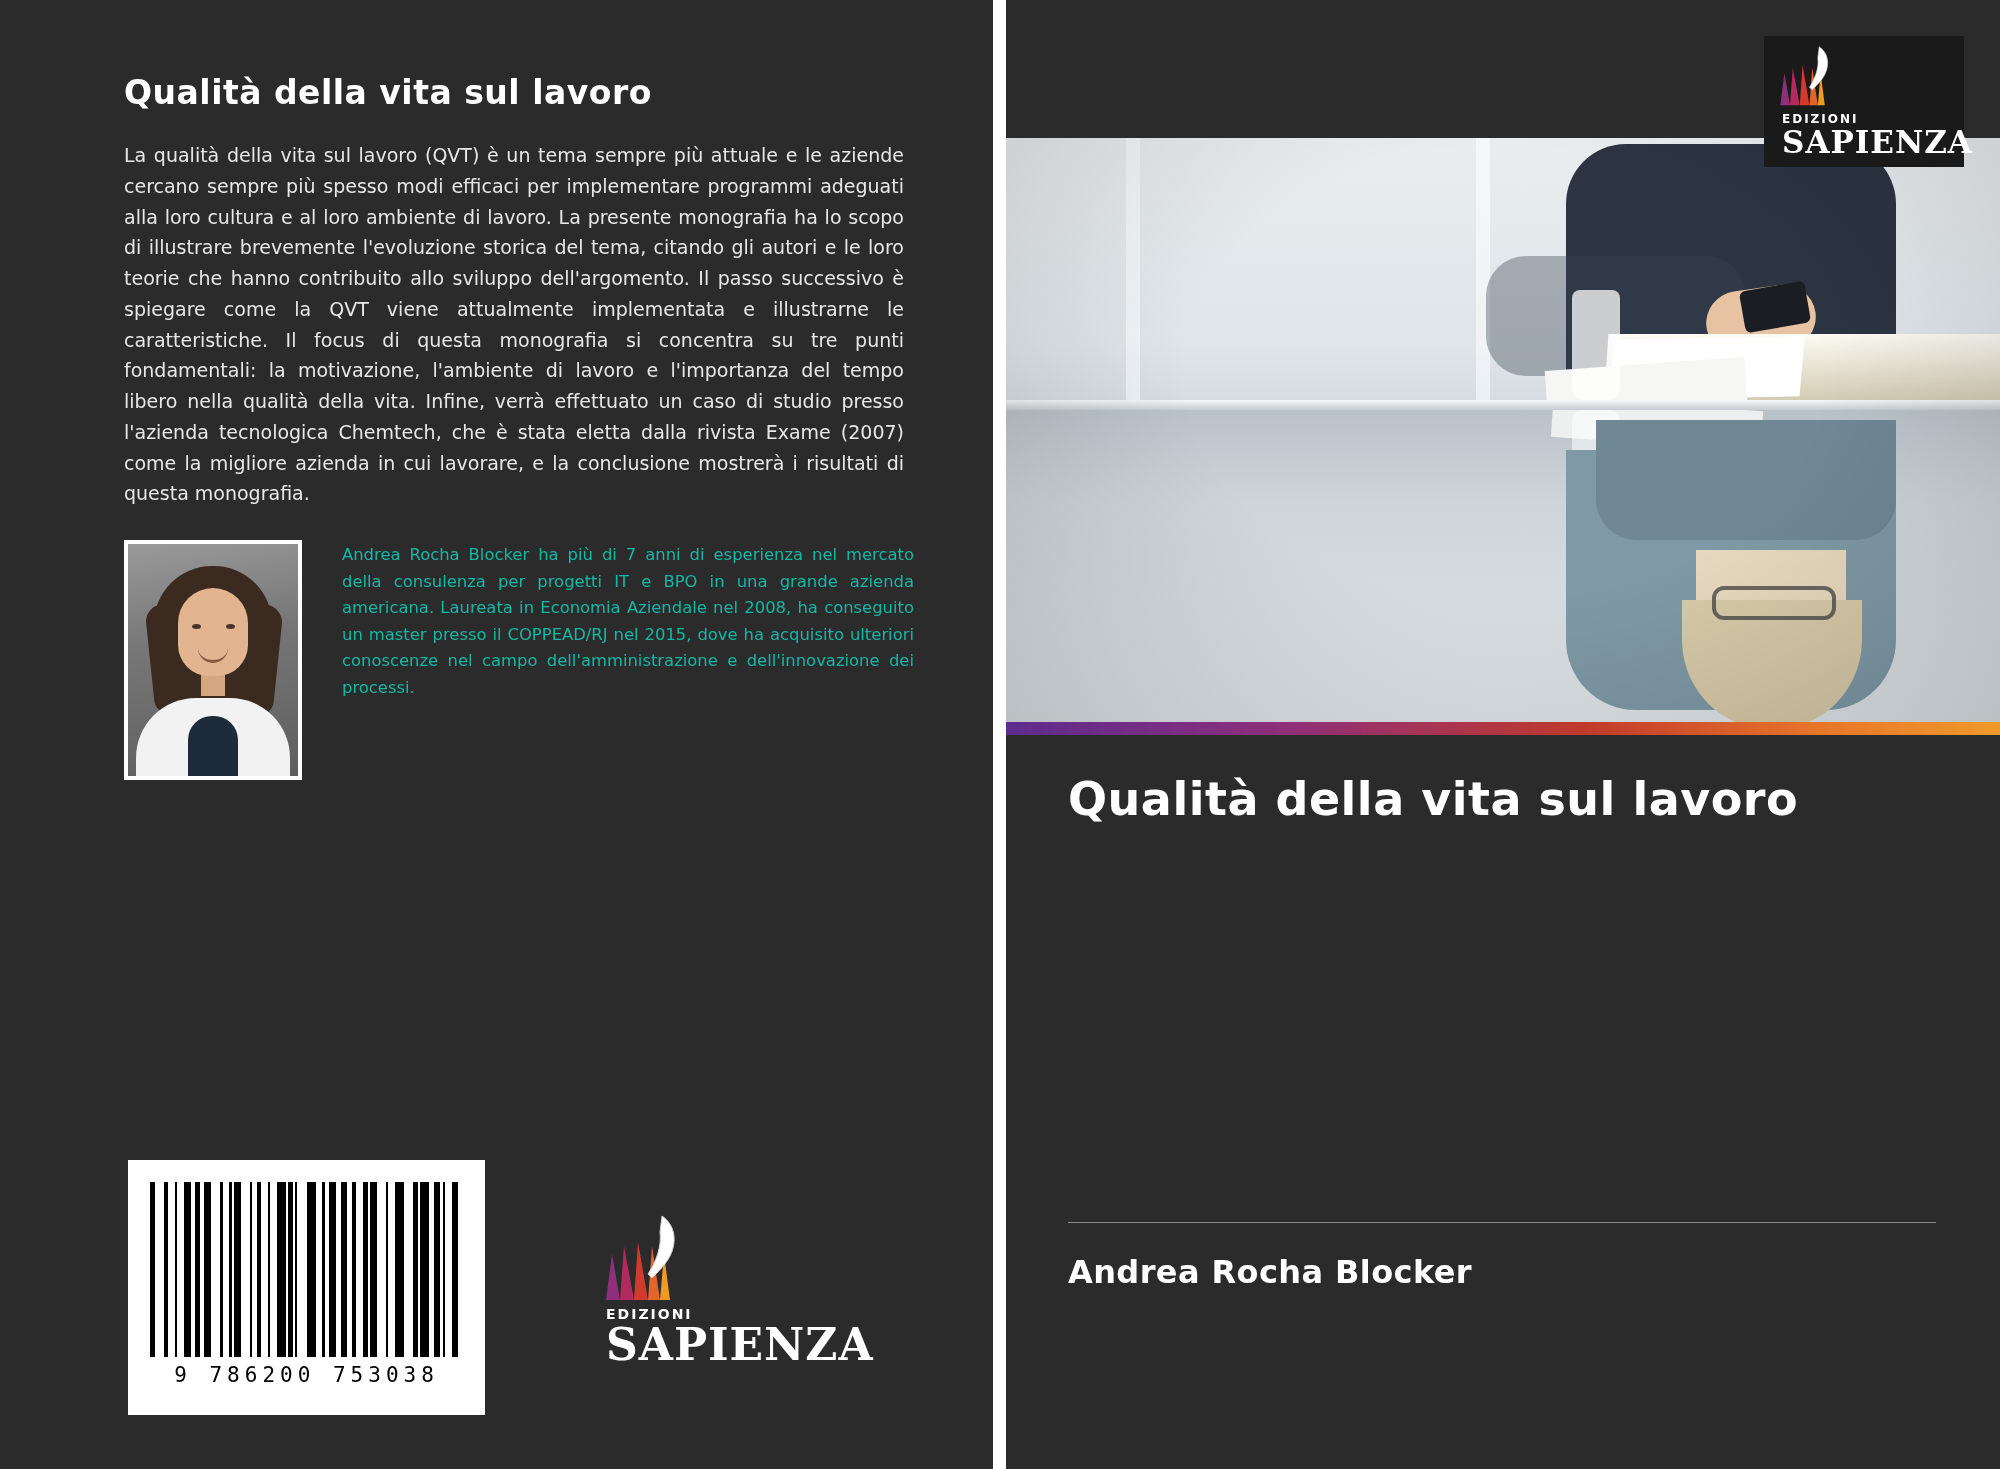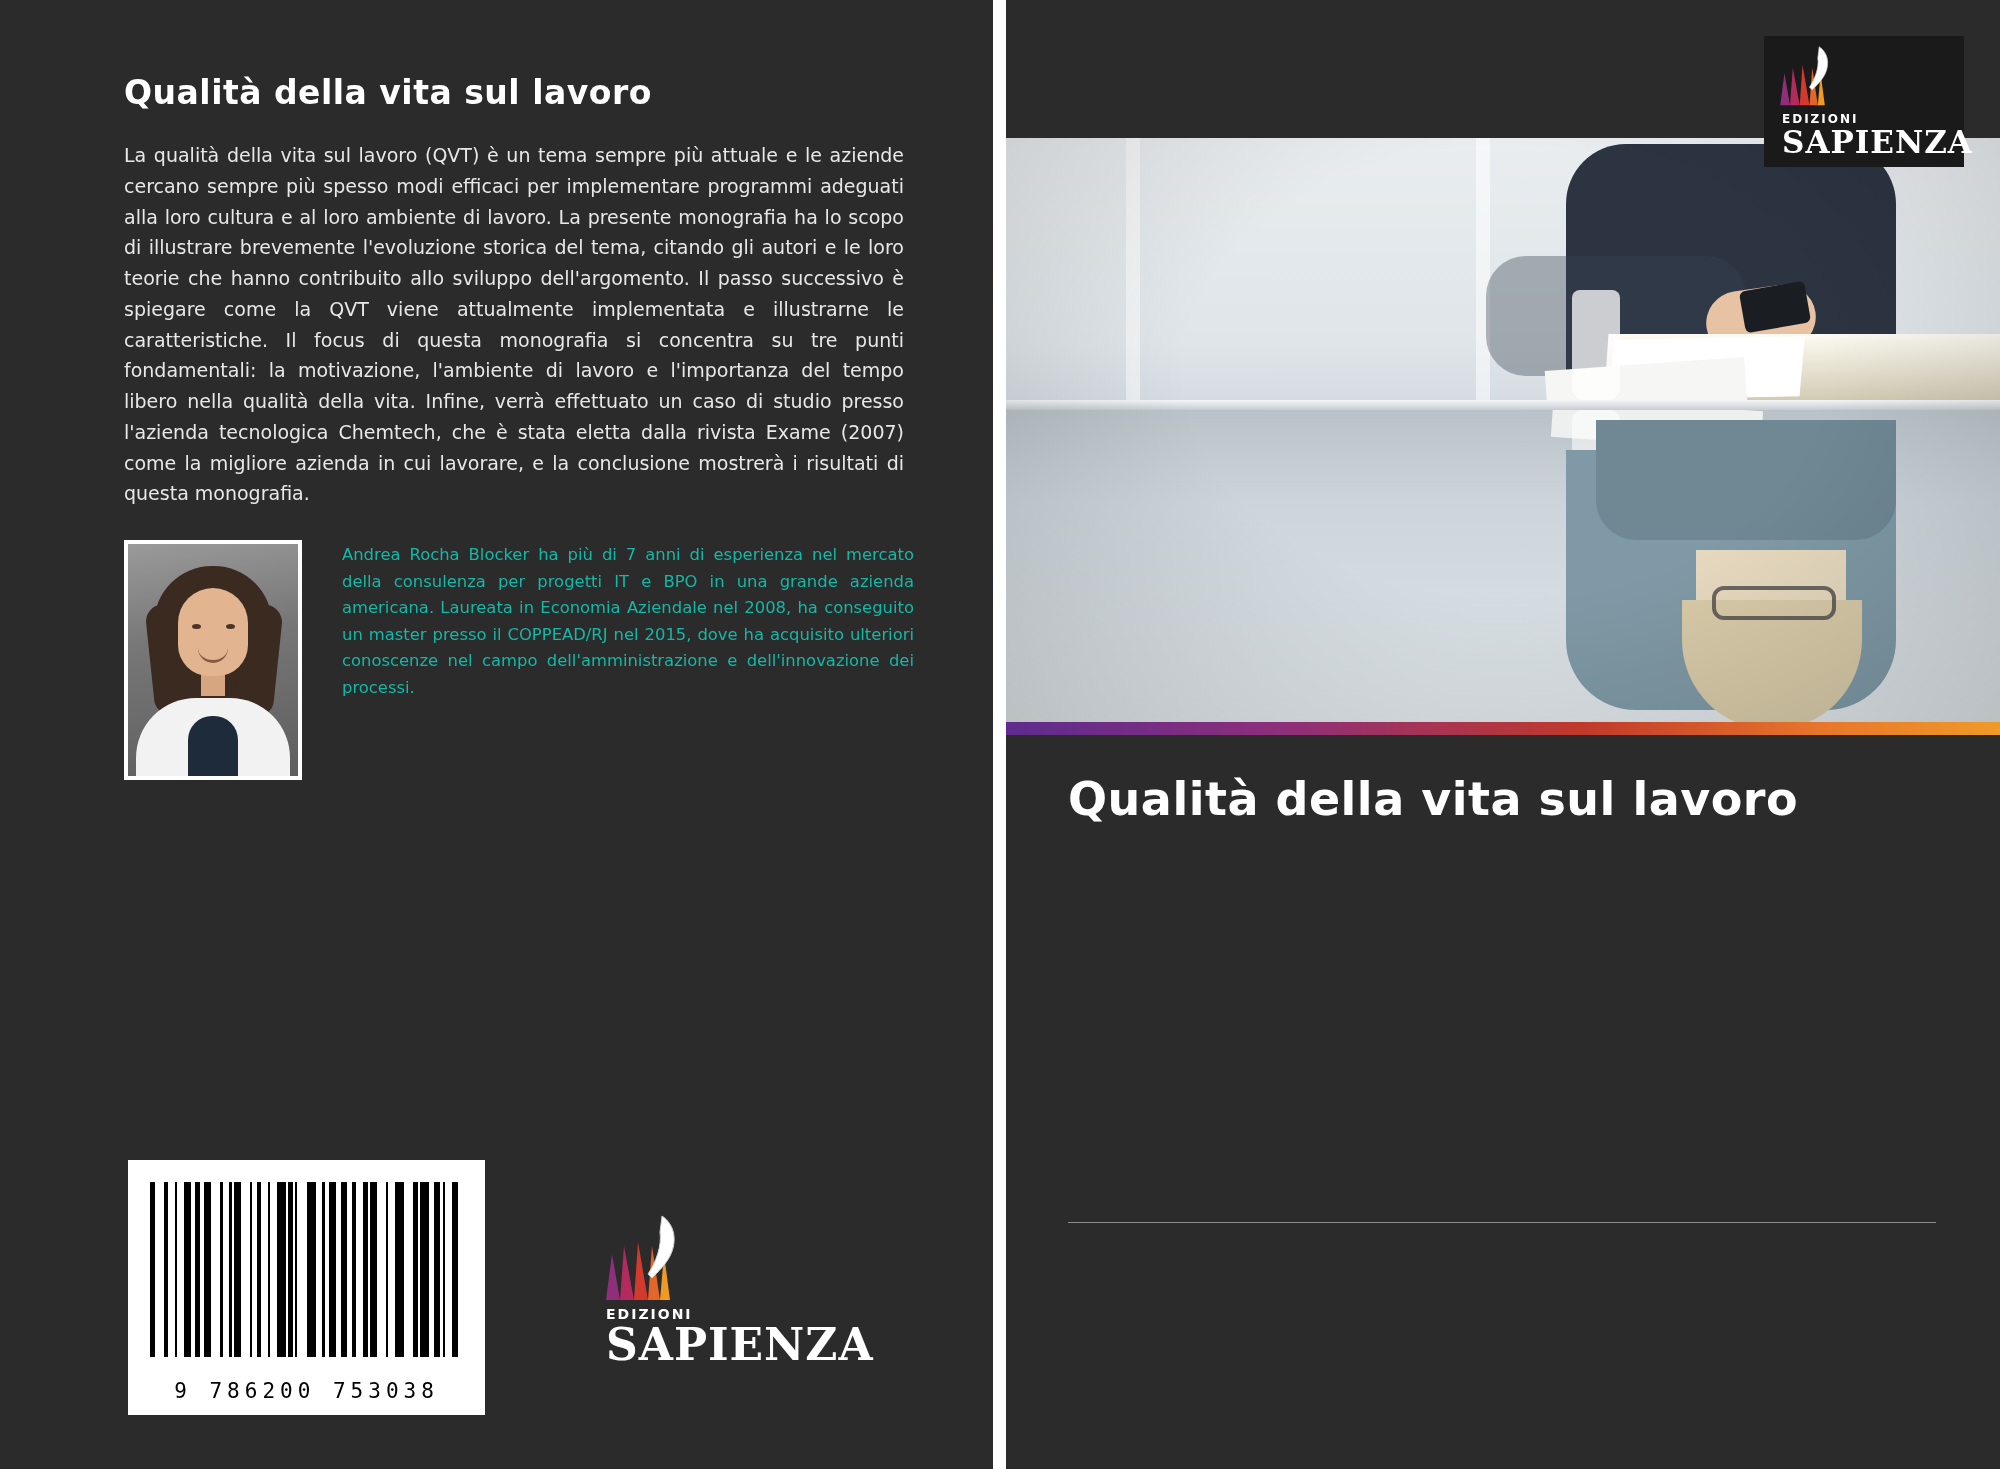--- a/index.html
+++ b/index.html
@@ -163,21 +163,21 @@
     height: 175px;
     margin: 0 auto;
   }
   .barcode-bars i {
     position: absolute;
     top: 0;
     bottom: 0;
     background: #000;
   }
   .barcode-digits {
-    margin-top: 22px;
+    margin-top: 6px;
     text-align: center;
     font-family: "DejaVu Sans Mono", "Liberation Mono", monospace;
     font-size: 21px;
     letter-spacing: 5px;
     color: #000;
   }
 
   
   .logo {
     position: relative;
@@ -572,15 +572,16 @@
         <span class="logo-sapienza" style="font-size:31px;">SAPIENZA</span>
       </span>
     </div>
 
     <div class="color-strip"></div>
 
     <div class="front-title">Qualità della vita sul lavoro</div>
 
     <div class="front-rule"></div>
 
+    <div class="front-author">Andrea Rocha Blocker</div>
   </div>
 
 </div>
 
 </body></html>

